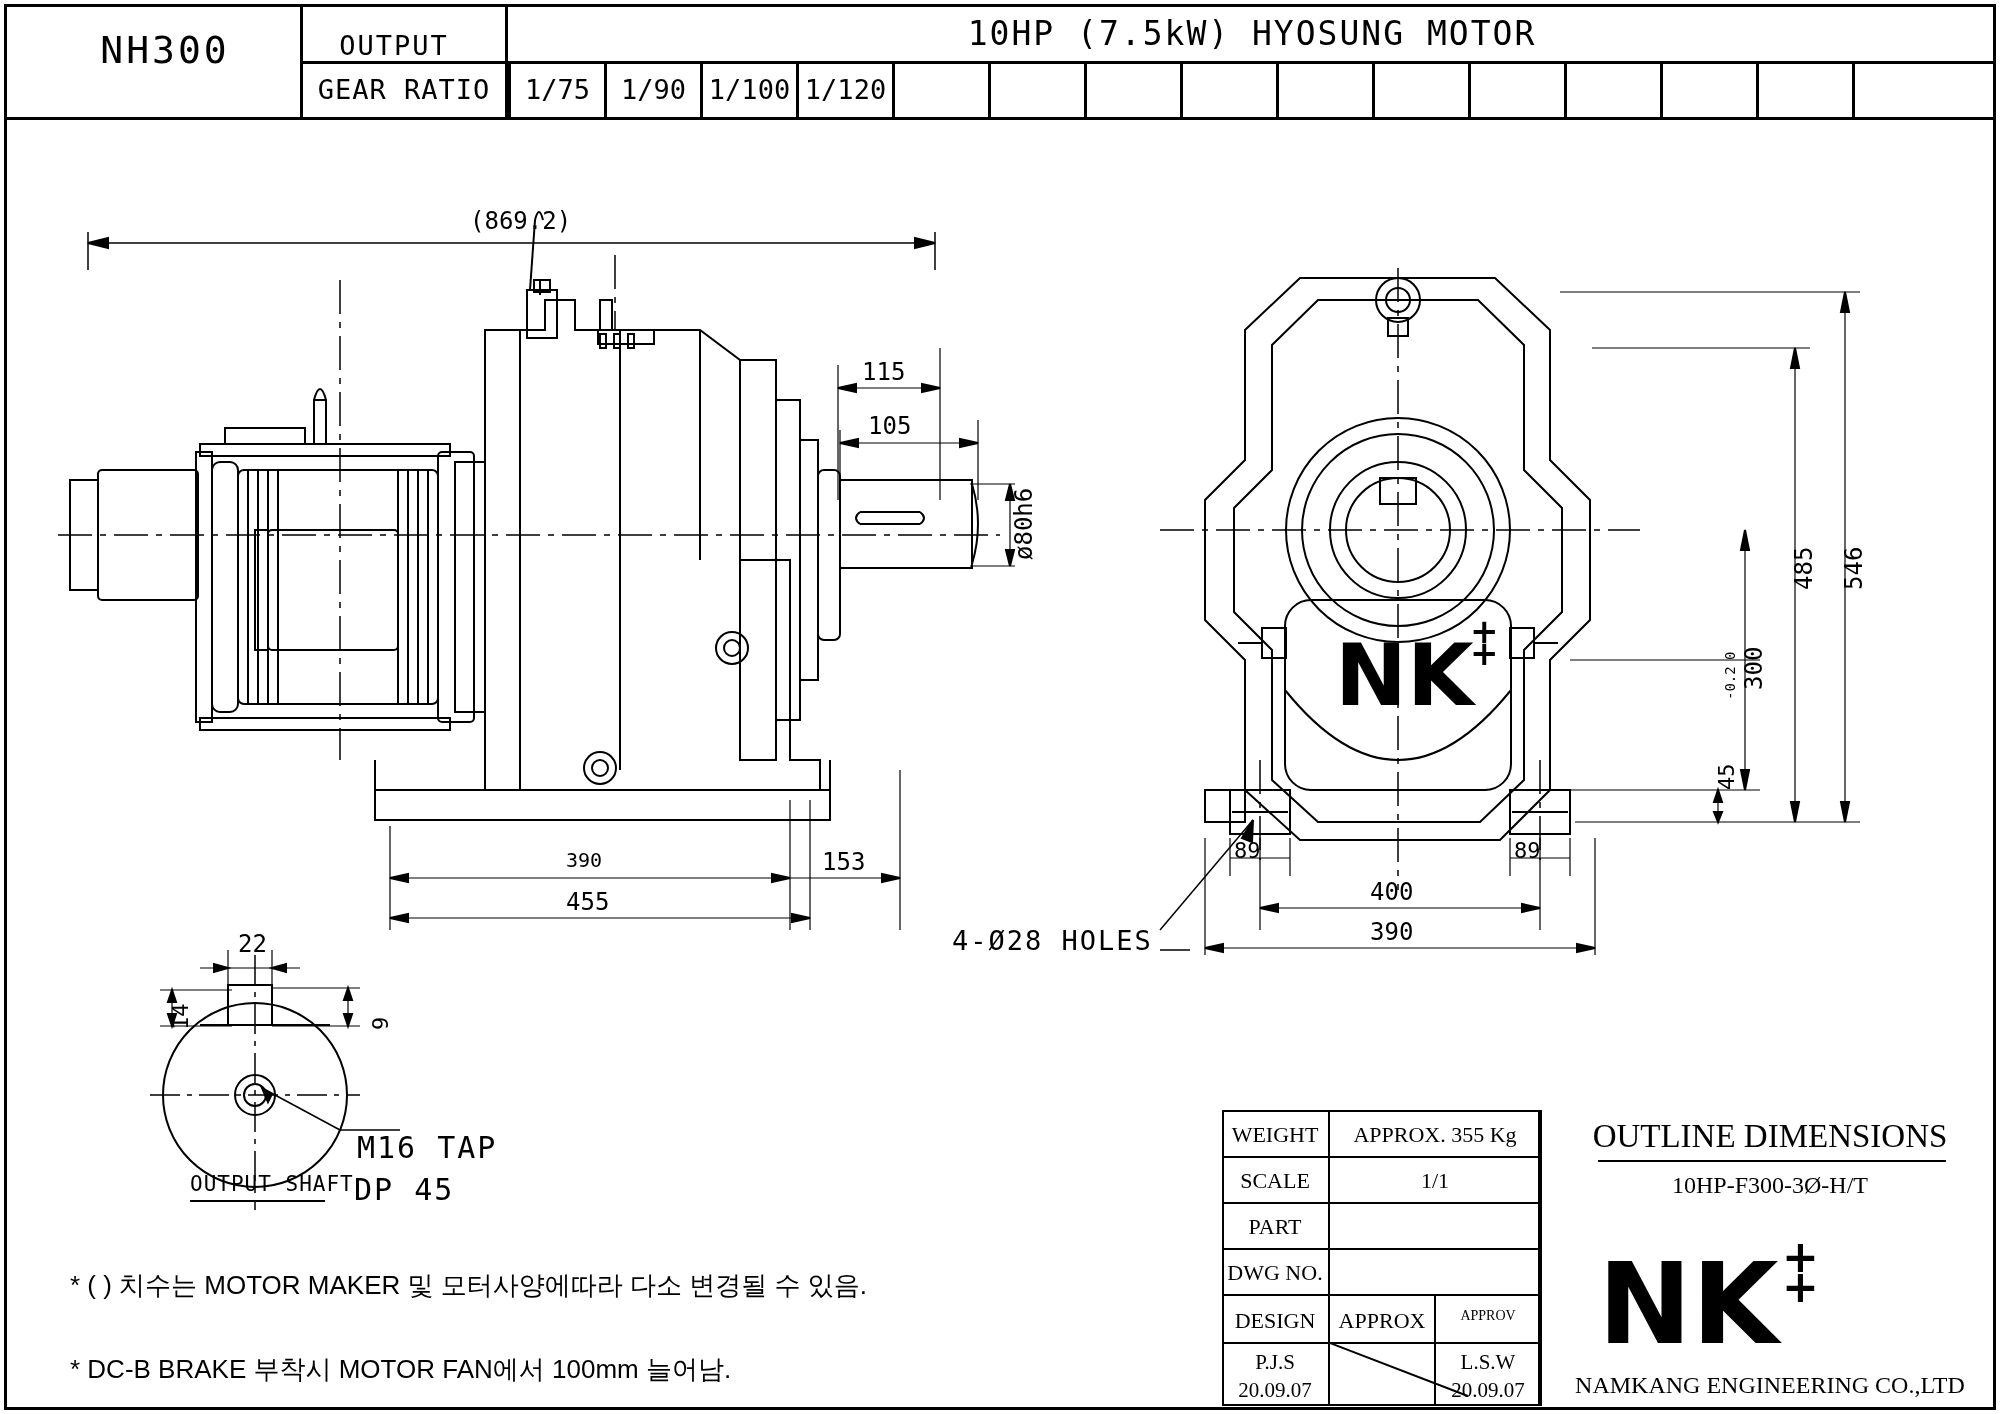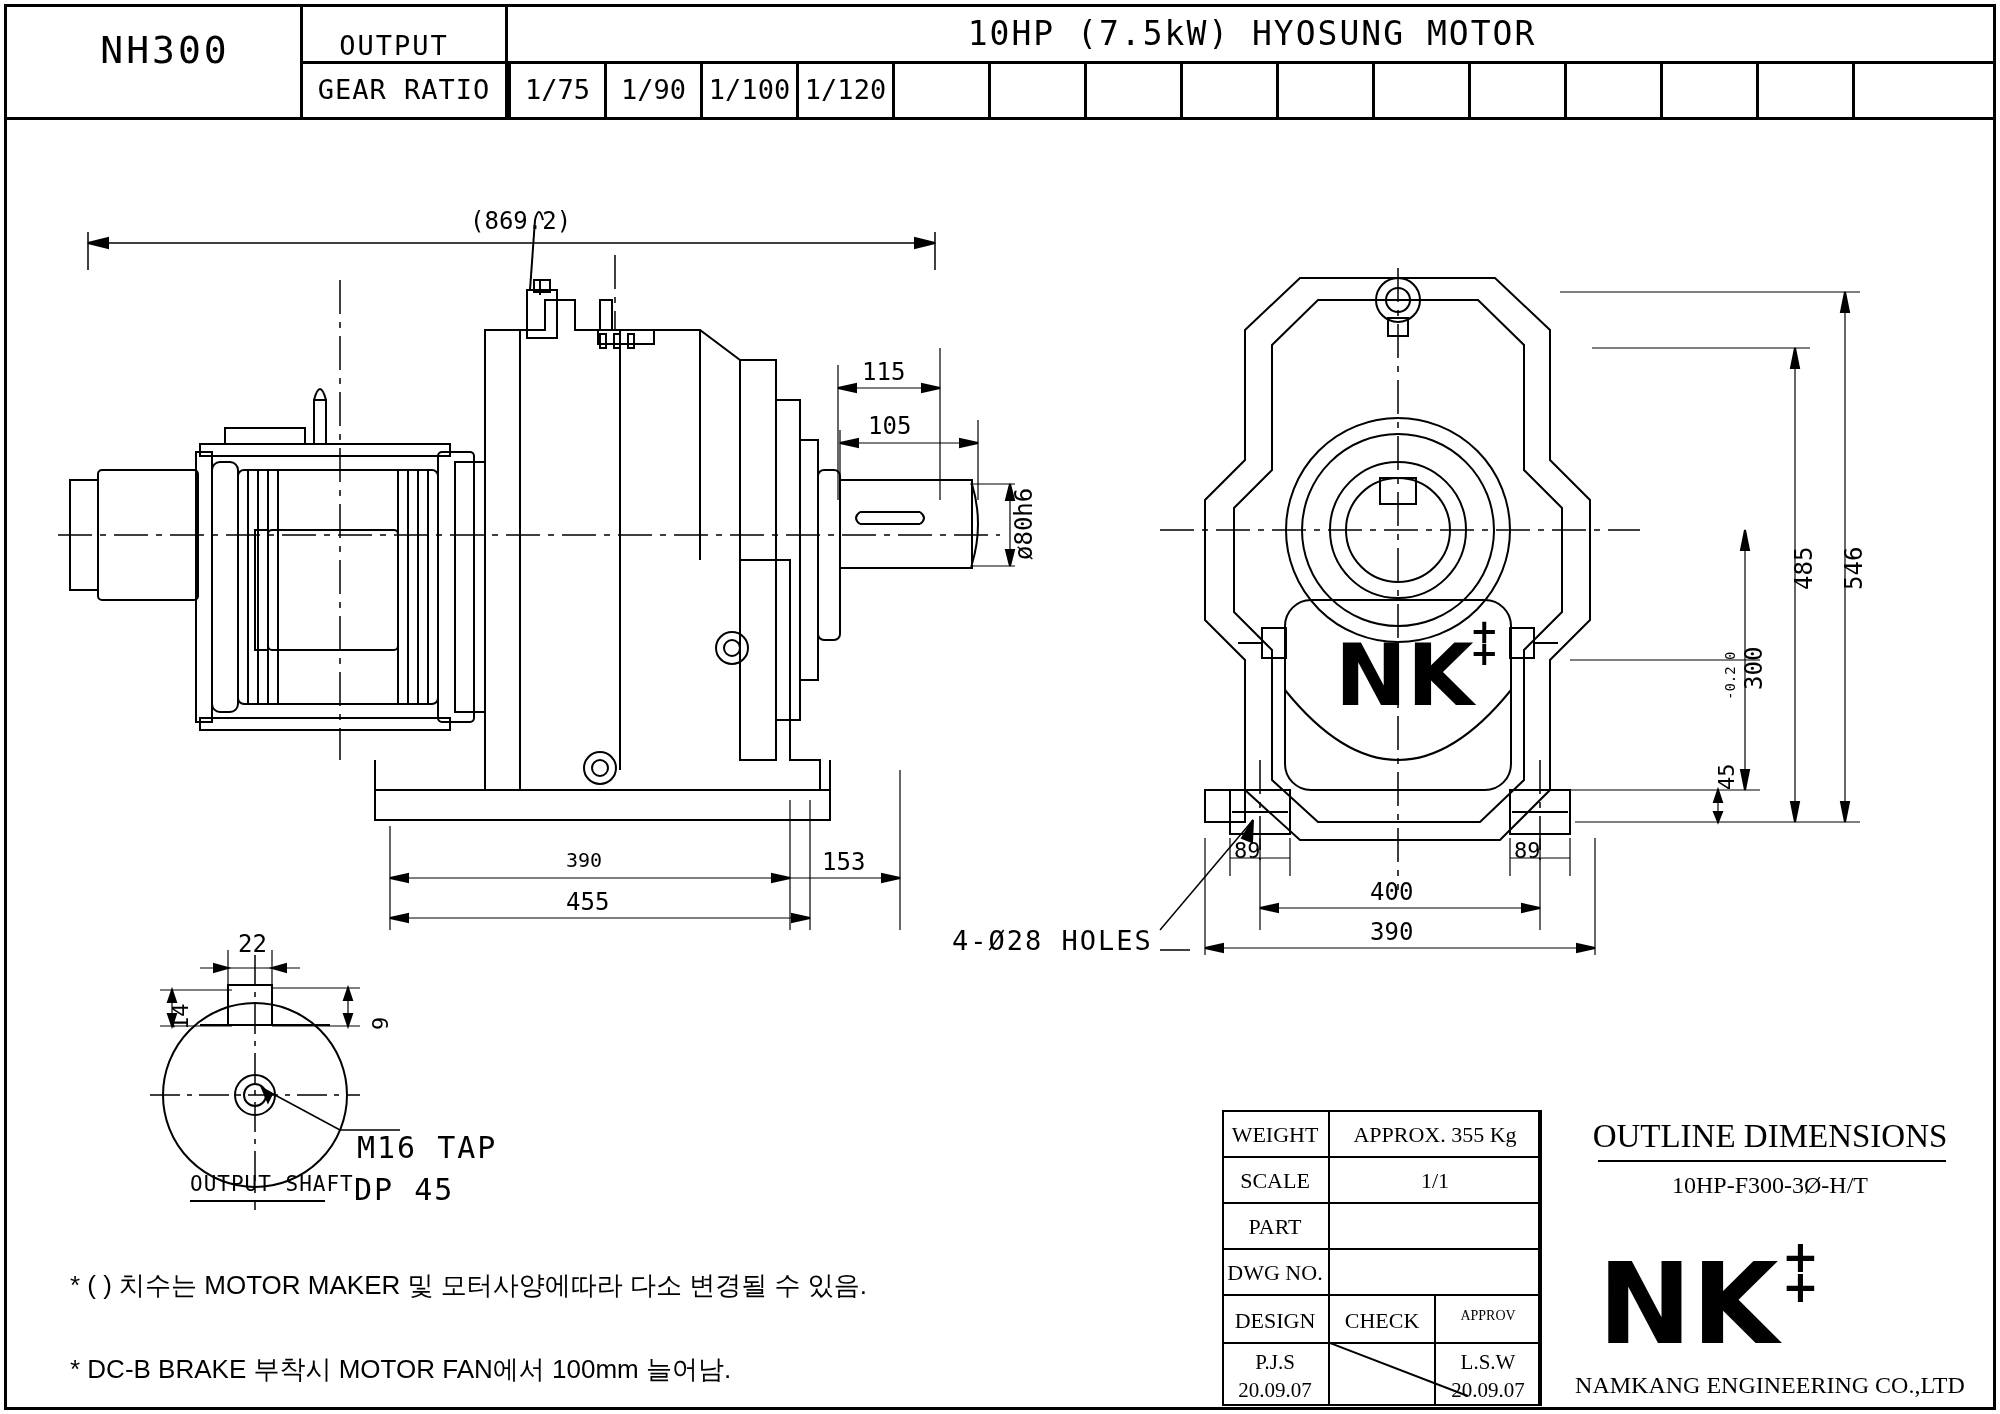--- a/index.html
+++ b/index.html
@@ -359,21 +359,21 @@
   <div class="txt serif ctr" style="left:1222px;top:1122px;width:106px;font-size:22px;">WEIGHT</div>
   <div class="txt serif ctr" style="left:1330px;top:1122px;width:210px;font-size:22px;">APPROX. 355 Kg</div>
   <div class="txt serif ctr" style="left:1222px;top:1168px;width:106px;font-size:22px;">SCALE</div>
   <div class="txt serif ctr" style="left:1330px;top:1168px;width:210px;font-size:22px;">1/1</div>
   <div class="txt serif ctr" style="left:1222px;top:1214px;width:106px;font-size:22px;">PART</div>
   <div class="txt serif ctr" style="left:1330px;top:1214px;width:210px;font-size:22px;"></div>
   <div class="txt serif ctr" style="left:1222px;top:1260px;width:106px;font-size:22px;">DWG NO.</div>
   <div class="txt serif ctr" style="left:1330px;top:1260px;width:210px;font-size:22px;"></div>
 
   <div class="txt serif ctr" style="left:1222px;top:1308px;width:106px;font-size:22px;">DESIGN</div>
-  <div class="txt serif ctr" style="left:1330px;top:1308px;width:104px;font-size:22px;">CHECK</div>
+  <div class="txt serif ctr" style="left:1330px;top:1308px;width:104px;font-size:22px;">APPROX</div>
   <div class="txt serif ctr" style="left:1436px;top:1308px;width:104px;font-size:14px;">APPROV</div>
 
   <div class="txt serif ctr" style="left:1222px;top:1350px;width:106px;font-size:21px;">P.J.S</div>
   <div class="txt serif ctr" style="left:1222px;top:1378px;width:106px;font-size:21px;">20.09.07</div>
   <div class="txt serif ctr" style="left:1436px;top:1350px;width:104px;font-size:21px;">L.S.W</div>
   <div class="txt serif ctr" style="left:1436px;top:1378px;width:104px;font-size:21px;">20.09.07</div>
 
   <div class="ln" style="left:1540px;top:1110px;width:2px;height:296px;"></div>
   <div class="txt serif ctr" style="left:1560px;top:1118px;width:420px;font-size:33px;">OUTLINE DIMENSIONS</div>
   <div class="ln" style="left:1598px;top:1160px;width:348px;height:2px;"></div>

